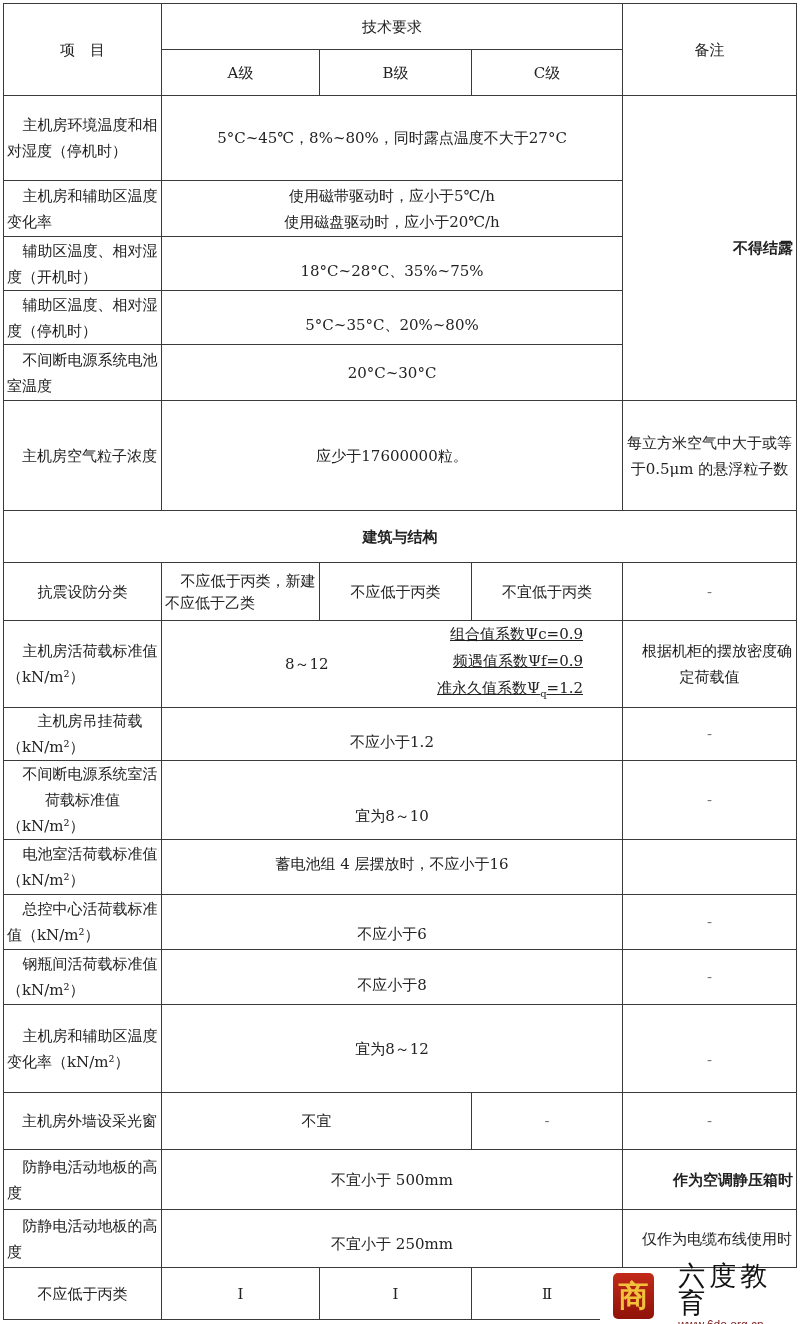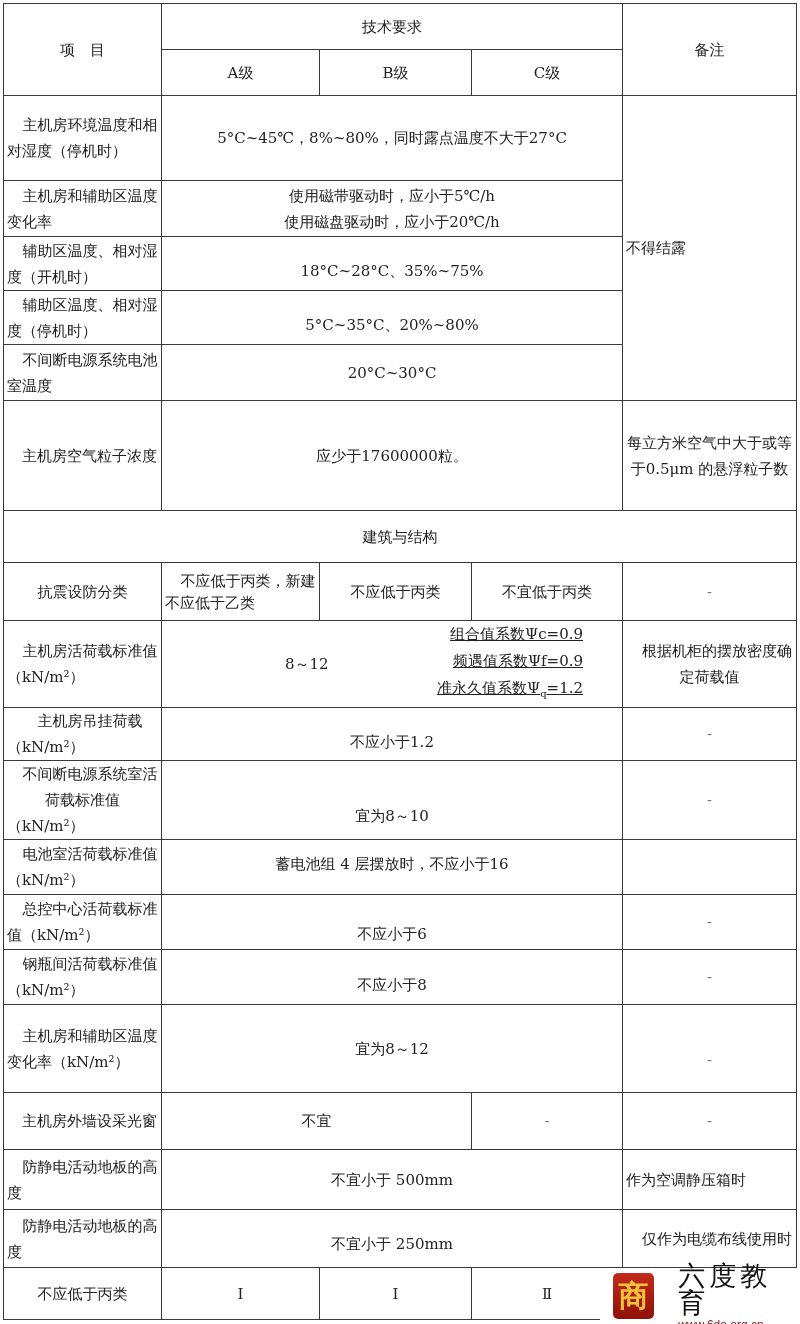--- a/index.html
+++ b/index.html
@@ -4,23 +4,23 @@
 <style>
   html, body { margin:0; padding:0; background:#ffffff; }
   body { width:800px; height:1324px; position:relative; overflow:hidden;
          font-family: "DejaVu Serif", "Liberation Serif", serif; color:#222; }
   table.spec { position:absolute; left:3px; top:3px; border-collapse:collapse;
                table-layout:fixed; width:793px; }
   table.spec td { border:1.4px solid #3a3a3a; font-size:15px; line-height:26px;
                   padding:0 3px; vertical-align:middle; text-align:center; overflow:hidden; }
   td.item { text-align:justify; text-align-last:left; text-indent:1em; padding:0 2px 0 4px; }
   td.item.c { text-align:center; text-align-last:center; text-indent:0; }
-  td.section { font-weight:normal; font-family:"DejaVu Sans","Liberation Sans",sans-serif; font-size:15px; }
+  td.section { font-weight:bold; font-family:"DejaVu Sans","Liberation Sans",sans-serif; font-size:15px; }
   td.note { text-align:left; }
-  td.note.c { text-align:left; }
+  td.note.c { text-align:right;font-weight:bold; }
   .dash { color:#777; }
   .coef { display:inline-block; text-align:right; line-height:27px;text-decoration:underline; }
   .split { display:flex; align-items:center; justify-content:space-between; padding:0 36px 0 120px; }
   sub.q { font-size:10px; }
   .logo { position:absolute; left:600px; top:1268px; width:200px; height:56px; background:#fff;
           display:flex; align-items:center; }
   .logo-badge { width:42px; height:46px; margin-left:13px; background:linear-gradient(#c22a1a,#8f1208);
                 border-radius:5px; display:flex; align-items:center; justify-content:center;
                 color:#f3c23b; font-size:30px; font-weight:bold; font-family:"DejaVu Serif",serif; }
   .logo-text { margin-left:24px; display:flex; flex-direction:column; line-height:1; }

